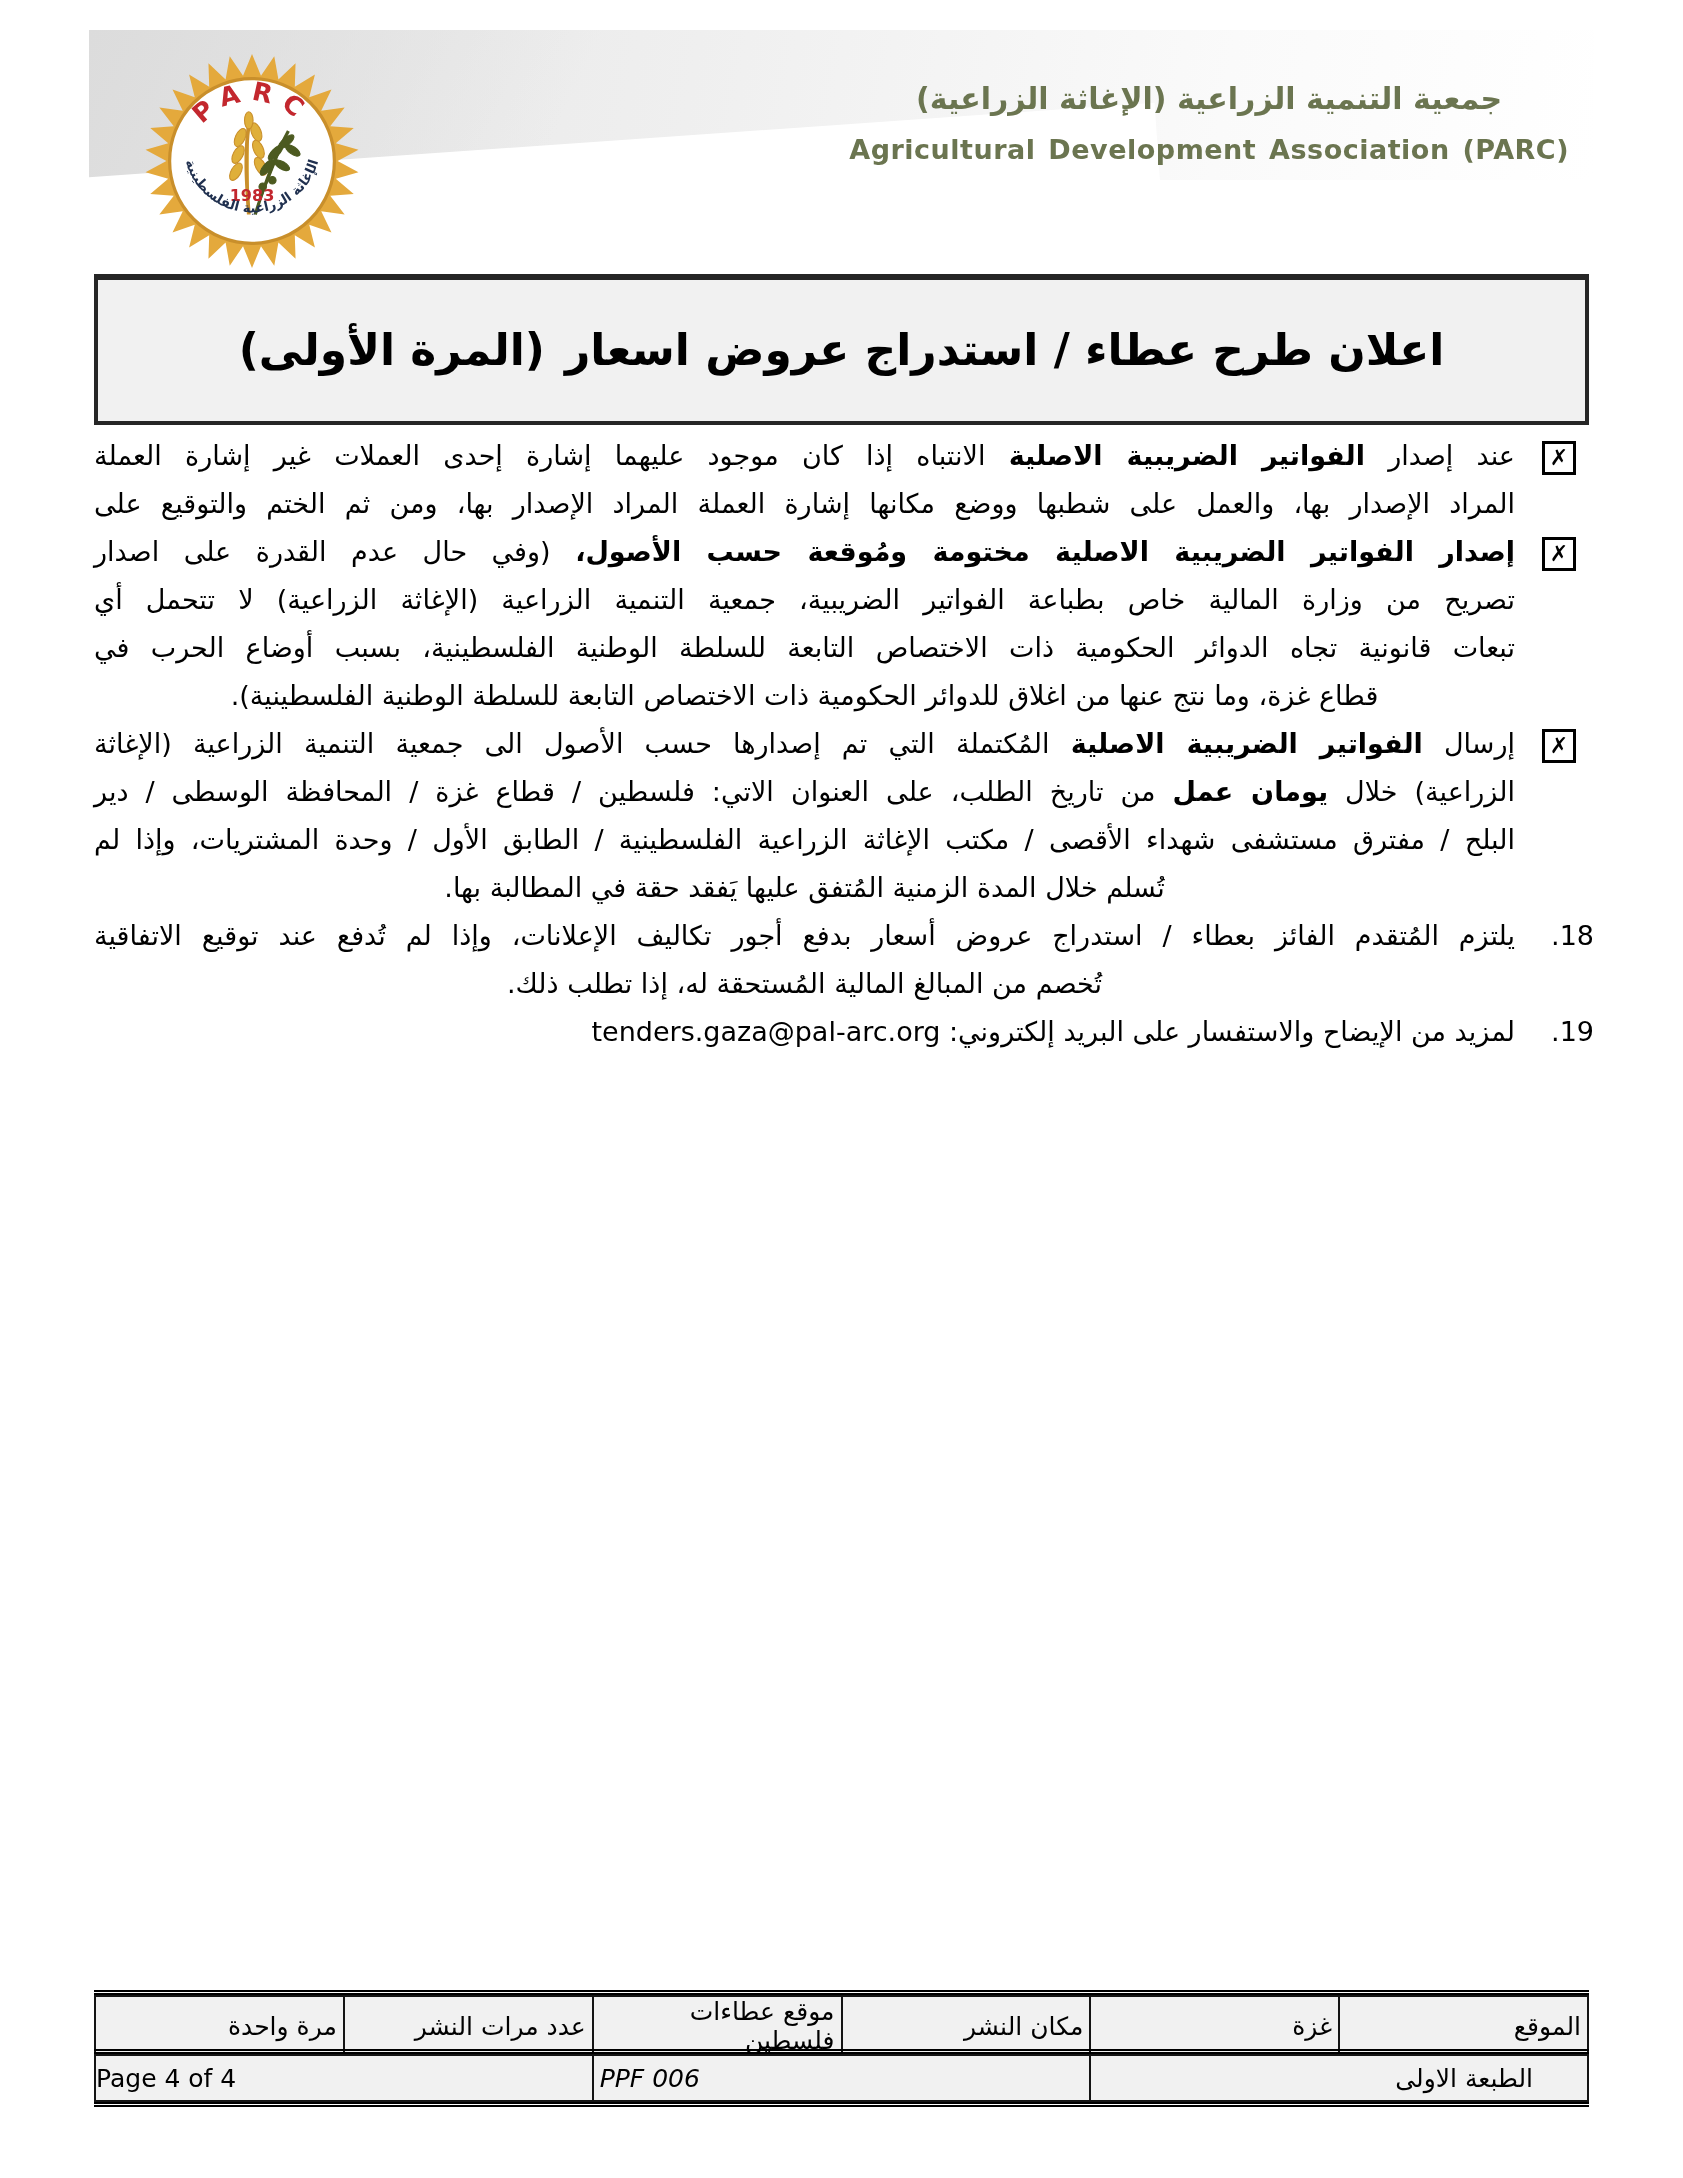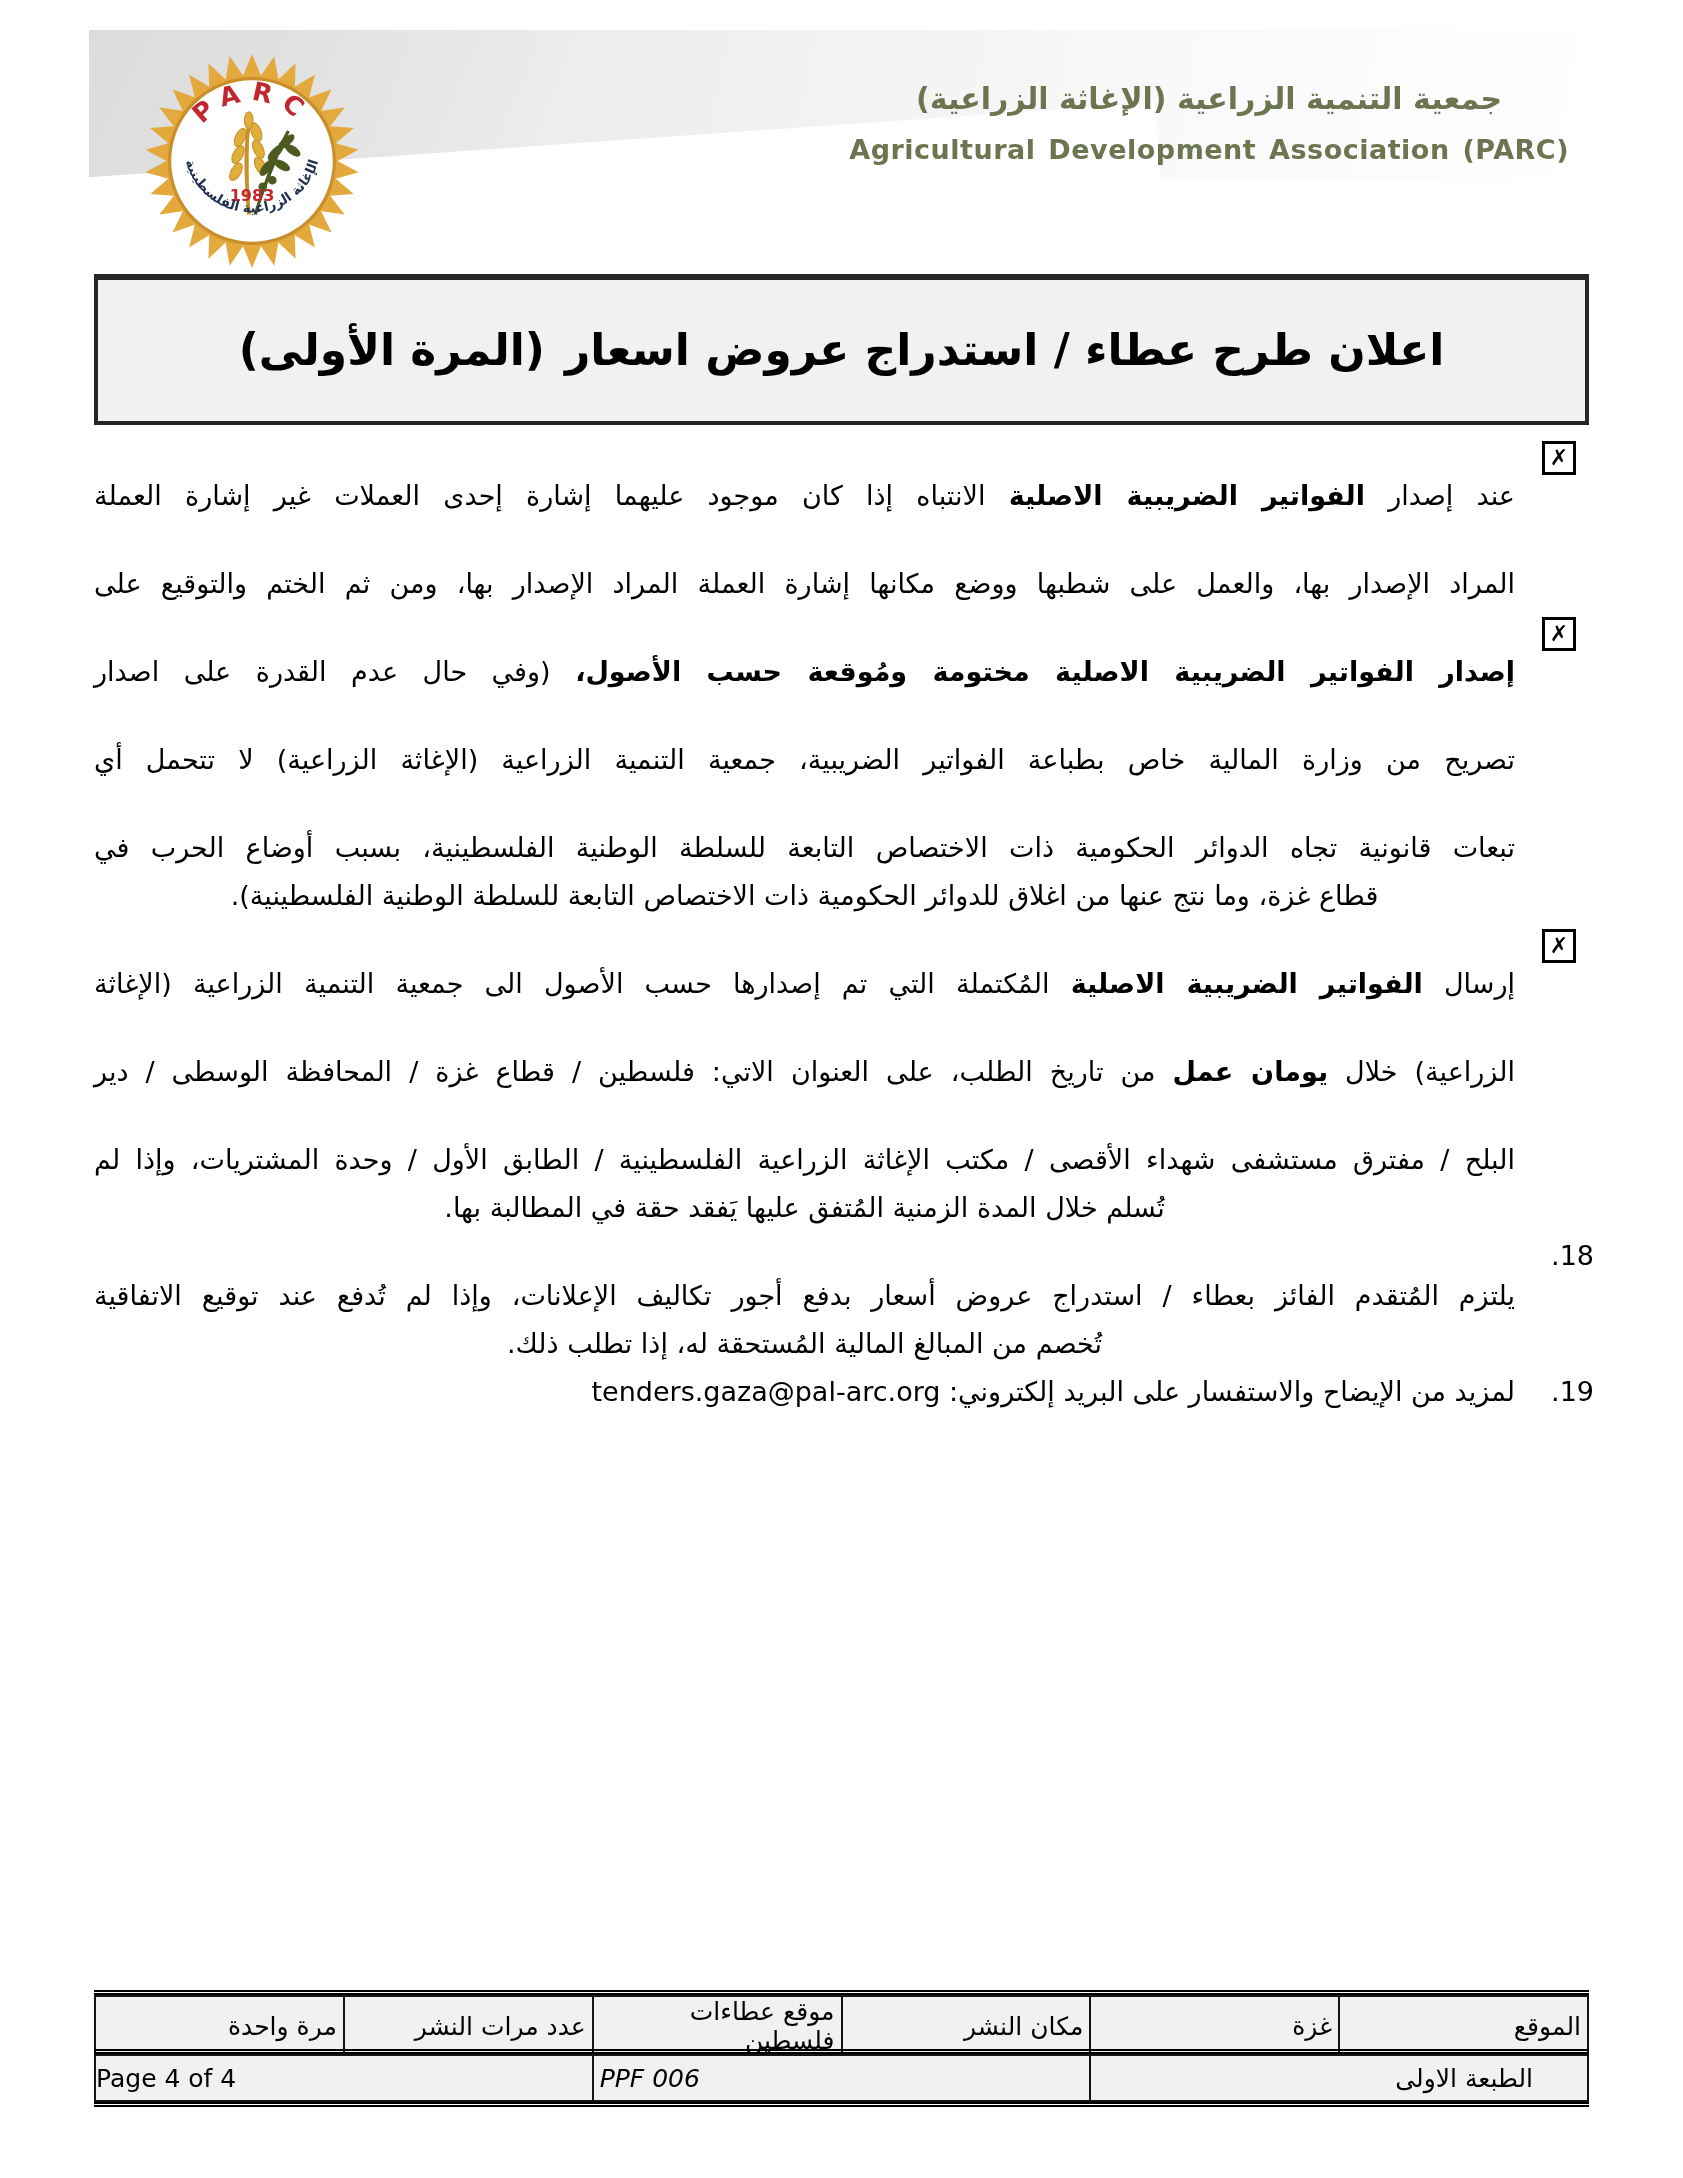--- a/index.html
+++ b/index.html
@@ -64,21 +64,21 @@
   .li{display:flex;}
   .marker{width:79px;flex:0 0 79px;text-align:right;}
   .marker .cbx{
     display:inline-flex;align-items:center;justify-content:center;
     width:28px;height:28px;border:3px solid #000;box-sizing:content-box;
     font-size:22px;font-weight:bold;line-height:1;margin-right:18px;margin-top:8px;
   }
   .marker.num{font-size:27px;line-height:48px;}
   .txt{flex:1;min-width:0;}
   .line{white-space:nowrap;}
-  .line.j{text-align:justify;text-align-last:justify;white-space:normal;margin-top:40px;}
+  .line.j{text-align:justify;text-align-last:justify;white-space:normal;}
   .line.c{text-align:center;}
   .line.r{text-align:right;}
   .b{font-weight:bold;}
 
   
   .ftable{
     position:absolute;left:94px;width:1495px;box-sizing:border-box;
     border-top:5px double #000;border-bottom:5px double #000;
   }
   .ft1{top:1990px;}

